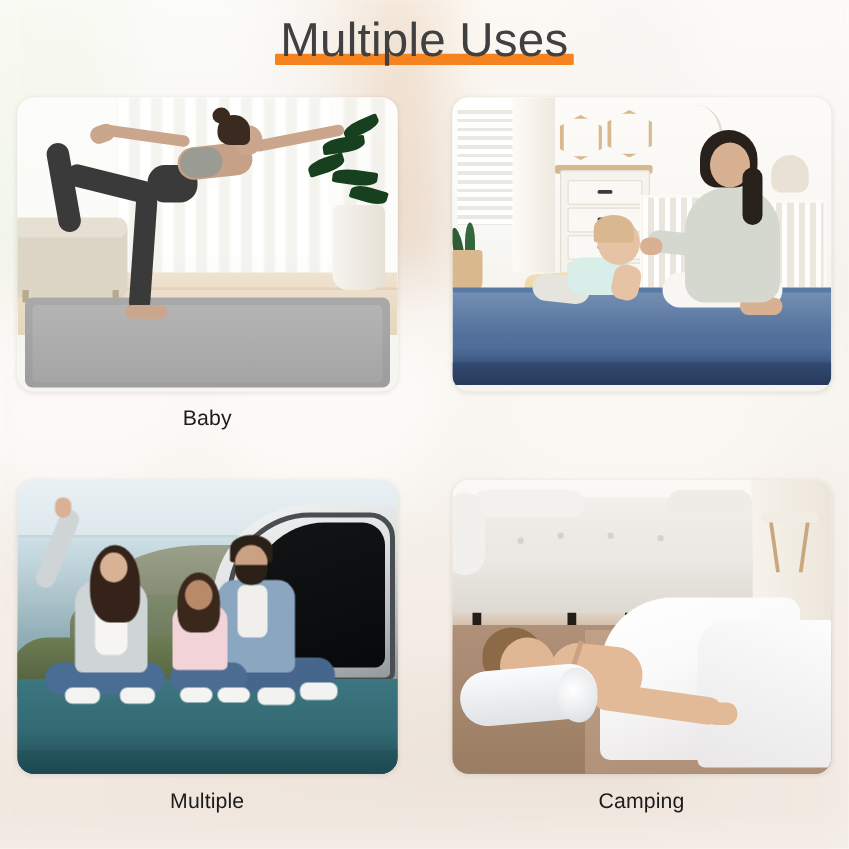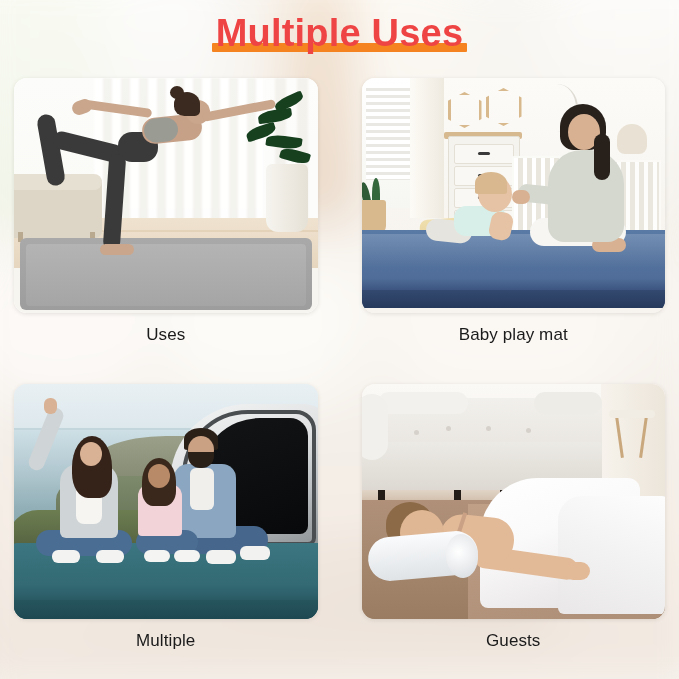--- a/index.html
+++ b/index.html
@@ -25,22 +25,22 @@
   .bg-cushion-b{position:absolute;left:200px;top:296px;width:200px;height:150px;background:#fdfbf8;border-radius:70px;opacity:.85;}
   .bg-cushion-c{position:absolute;left:430px;top:300px;width:230px;height:145px;background:#fbf8f4;border-radius:70px;opacity:.85;}
   .bg-floor{position:absolute;left:-40px;top:520px;width:780px;height:200px;background:linear-gradient(180deg,#f6efe8,#efe5dc);opacity:.9;}
   .bg-warm{position:absolute;left:330px;top:20px;width:60px;height:240px;background:linear-gradient(180deg,#e8c9a8,#d9b596);opacity:.5;}
   .bg-rugline{position:absolute;left:120px;top:575px;width:470px;height:110px;background:linear-gradient(160deg,#f3ebe3,#e7dcd2);opacity:.8;transform:rotate(-3deg);}
 
   
   #header{position:absolute;top:10px;left:0;width:679px;text-align:center;z-index:6;}
   #title-wrap{display:inline-block;position:relative;padding:0 8px;}
   #title{
-    font-size:38px;font-weight:bold;letter-spacing:.2px;
-    color:#ef4444;line-height:46px;position:relative;z-index:2;
+    font-size:38px;font-weight:normal;letter-spacing:.2px;
+    color:#404040;line-height:46px;position:relative;z-index:2;
     white-space:nowrap;
   }
   #title-underline{
     position:absolute;left:4px;right:4px;bottom:4px;height:9px;
     background:#f5831f;z-index:1;border-radius:1px;
   }
 
   
   #grid{
     position:absolute;left:0;top:78px;width:679px;height:590px;
@@ -253,21 +253,21 @@
       <div class="ph body hip"></div>
       <div class="ph body leg-st"></div>
       <div class="ph body foot-st"></div>
       <div class="ph body torso"></div>
       <div class="ph body bra"></div>
       <div class="ph body head"></div>
       <div class="ph body hair"></div>
       <div class="ph body bun"></div>
       <div class="ph body arm-f"></div>
     </div>
-    <div class="caption">Uses</div>
+    <div class="caption">Baby</div>
   </div>
 
   <div class="cell">
     <div class="photo p2">
       <div class="ph wall"></div>
       <div class="ph win"></div>
       <div class="ph blind"></div>
       <div class="ph curtain"></div>
       <div class="ph hex1"></div>
       <div class="ph hex2"></div>
@@ -299,21 +299,20 @@
       <div class="ph mom-head"></div>
       <div class="ph mom-hair2"></div>
       <div class="ph mom-arm"></div>
       <div class="ph mom-hand"></div>
       <div class="ph baby-leg"></div>
       <div class="ph baby-body"></div>
       <div class="ph baby-arm"></div>
       <div class="ph baby-head"></div>
       <div class="ph baby-hair"></div>
     </div>
-    <div class="caption">Baby play mat</div>
   </div>
 
   <div class="cell">
     <div class="photo p3">
       <div class="ph sky"></div>
       <div class="ph sea"></div>
       <div class="ph horizon"></div>
       <div class="ph cliff"></div>
       <div class="ph cliff2"></div>
       <div class="ph grass"></div>
@@ -375,16 +374,16 @@
       <div class="ph duvet2"></div>
       <div class="ph w-arm"></div>
       <div class="ph w-hand"></div>
       <div class="ph w-shoulder"></div>
       <div class="ph w-strap"></div>
       <div class="ph w-hair"></div>
       <div class="ph w-head"></div>
       <div class="ph bolster"></div>
       <div class="ph bolster-cap"></div>
     </div>
-    <div class="caption">Guests</div>
+    <div class="caption">Camping</div>
   </div>
 
 </div>
 
 </body></html>

